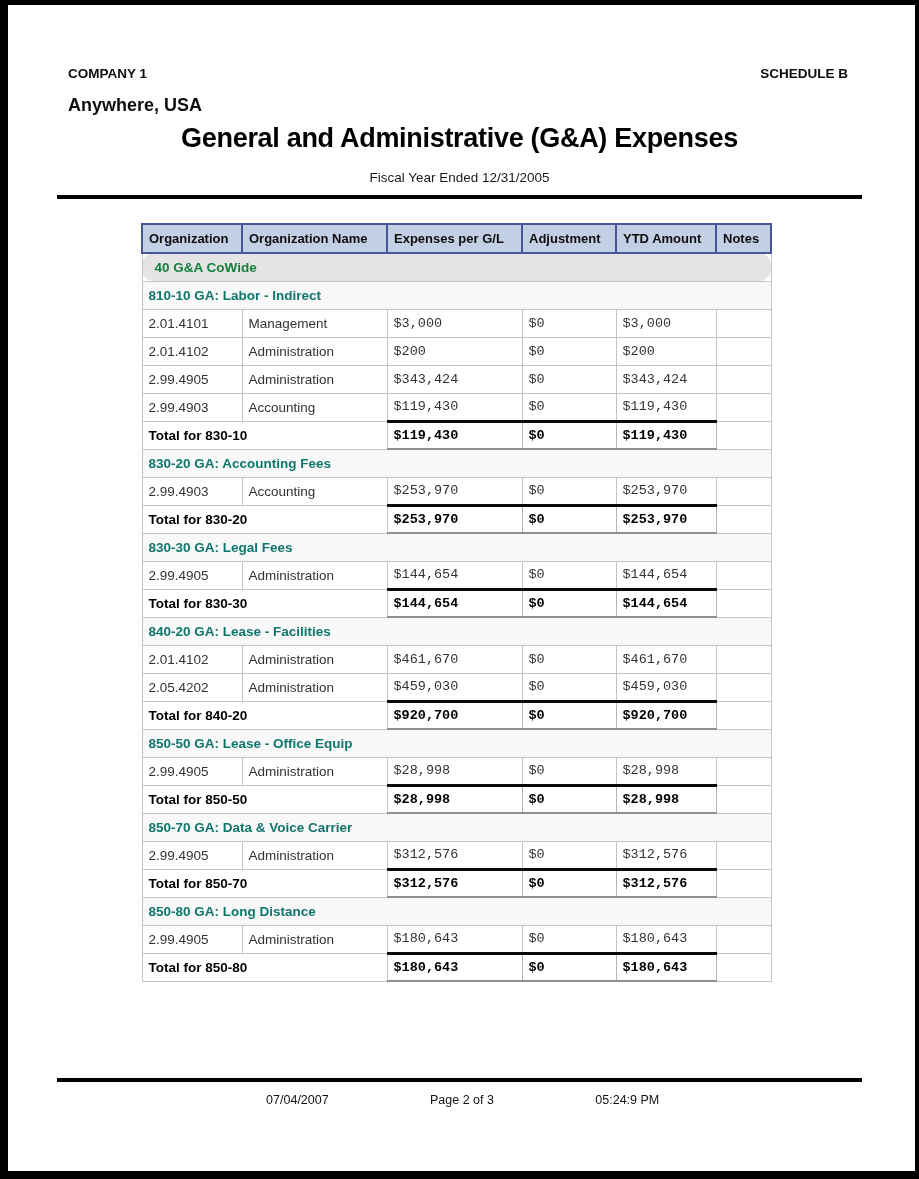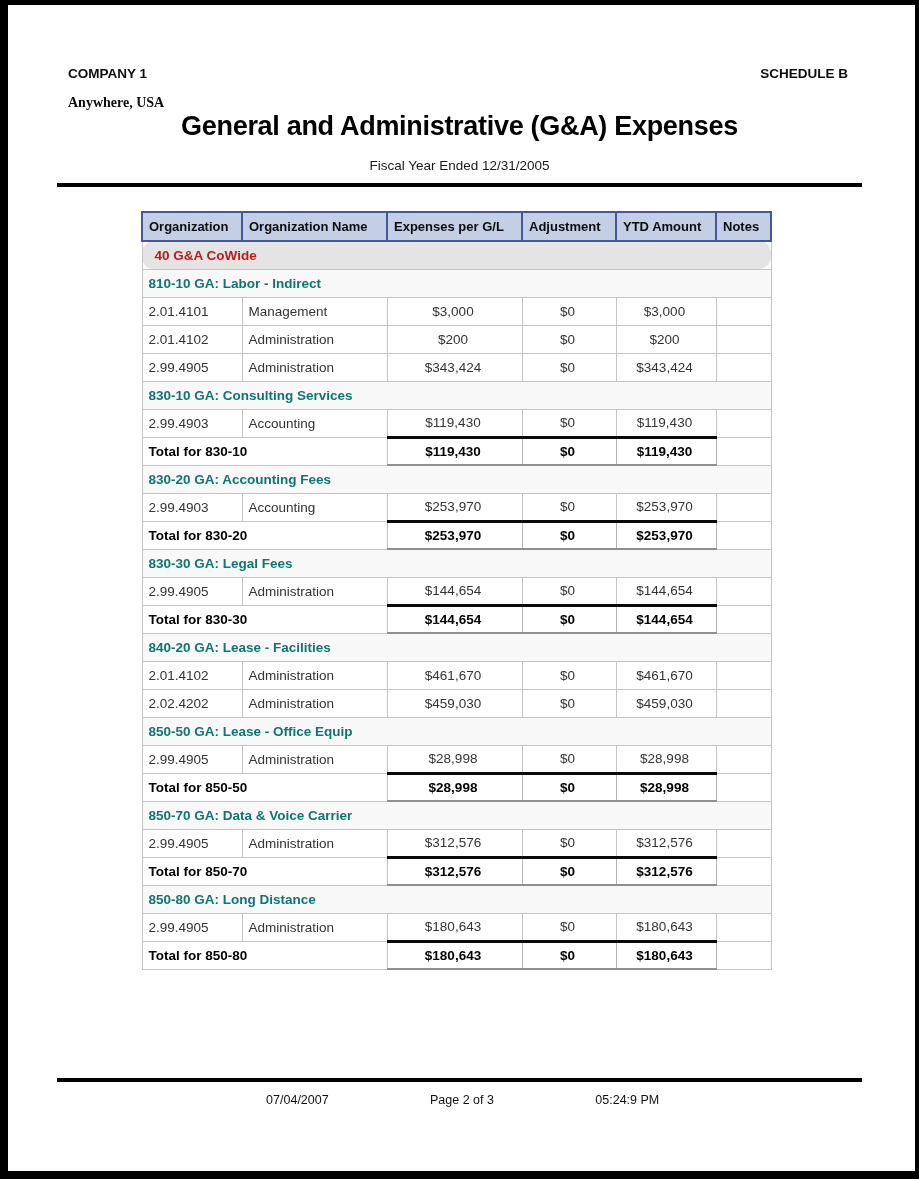--- a/index.html
+++ b/index.html
@@ -16,22 +16,22 @@
     background: #fff;
     overflow: hidden;
   }
   .content { margin-left: 49px; width: 805px; }
 
   .company-line {
     display: flex; justify-content: space-between;
     padding: 61px 14px 0 11px;
     font-size: 13.5px; font-weight: bold; color: #0d0d0d;
   }
-  .location { padding-left: 11px; margin-top: 14px; font-size: 14px; font-weight: bold; color: #0d0d0d; font-family: Liberation Serif, serif; }
-  .title { text-align: center; font-size: 27px; font-weight: bold; color: #000; letter-spacing: -0.3px; }
+  .location { padding-left: 11px; margin-top: 14px; font-size: 18px; font-weight: bold; color: #0d0d0d; }
+  .title { text-align: center; font-size: 27px; font-weight: bold; margin-top: 7px; color: #000; letter-spacing: -0.3px; }
   .subtitle { text-align: center; font-size: 13.5px; margin-top: 16px; color: #1a1a1a; }
   .rule { height: 4px; background: #000; margin-top: 10px; }
 
   table {
     border-collapse: collapse; table-layout: fixed;
     margin: 24px 0 0 84px; width: 629px;
     font-size: 13.5px;
   }
   col.col-0 { width: 100px; }
   col.col-1 { width: 145px; }
@@ -46,23 +46,23 @@
     font-size: 13px; font-weight: bold; color: #0d0d0d;
     text-align: left; padding: 0 6px; height: 29px;
     overflow: hidden; white-space: nowrap;
   }
   td {
     border: 1px solid var(--row-border, #c4c4c4);
     height: 28px; padding: 0 6px;
     color: #333; background: #fff;
     overflow: hidden; white-space: nowrap;
   }
-  .group-cell { background: var(--group-bg, #e4e4e4); font-weight: bold; color: #b91c1c; padding-left: 12px; border-radius: 12px; }
+  .group-cell { background: var(--group-bg, #e4e4e4); font-weight: bold; color: #15803d; padding-left: 12px; border-radius: 12px; }
   .section-cell { background: var(--section-bg, #f8f8f8); font-weight: bold; color: #0f766e; padding-left: 6px; }
-  .c-num { text-align: center; padding-right: 9px; }
+  .c-num { text-align: left; padding-right: 9px; font-family: Liberation Mono, monospace; }
   .total-row td { font-weight: bold; color: #000; }
   .total-label { padding-left: 6px; }
   .total-num {
     border-top: 3px solid #0a0a0a;
     border-bottom: 2px solid #8f8f8f;
     border-left: 1px solid #b5b5b5; border-right: 1px solid #b5b5b5;
   }
 
   .footer { position: absolute; left: 49px; top: 1073px; width: 805px; }
   .footer-rule { height: 4px; background: #000; }
@@ -129,23 +129,20 @@
             <td></td>
           </tr>
           <tr class="data-row">
             <td>2.99.4905</td>
             <td>Administration</td>
             <td class="c-num">$343,424</td>
             <td class="c-num">$0</td>
             <td class="c-num">$343,424</td>
             <td></td>
           </tr>
-          <tr class="section-row">
-            <td class="section-cell" colspan="6">830-10 GA: Consulting Services</td>
-          </tr>
           <tr class="data-row">
             <td>2.99.4903</td>
             <td>Accounting</td>
             <td class="c-num">$119,430</td>
             <td class="c-num">$0</td>
             <td class="c-num">$119,430</td>
             <td></td>
           </tr>
           <tr class="total-row">
             <td class="total-label" colspan="2">Total for 830-10</td>
@@ -195,25 +192,32 @@
           </tr>
           <tr class="data-row">
             <td>2.01.4102</td>
             <td>Administration</td>
             <td class="c-num">$461,670</td>
             <td class="c-num">$0</td>
             <td class="c-num">$461,670</td>
             <td></td>
           </tr>
           <tr class="data-row">
-            <td>2.02.4202</td>
+            <td>2.05.4202</td>
             <td>Administration</td>
             <td class="c-num">$459,030</td>
             <td class="c-num">$0</td>
             <td class="c-num">$459,030</td>
+            <td></td>
+          </tr>
+          <tr class="total-row">
+            <td class="total-label" colspan="2">Total for 840-20</td>
+            <td class="c-num total-num">$920,700</td>
+            <td class="c-num total-num">$0</td>
+            <td class="c-num total-num">$920,700</td>
             <td></td>
           </tr>
           <tr class="section-row">
             <td class="section-cell" colspan="6">850-50 GA: Lease - Office Equip</td>
           </tr>
           <tr class="data-row">
             <td>2.99.4905</td>
             <td>Administration</td>
             <td class="c-num">$28,998</td>
             <td class="c-num">$0</td>

